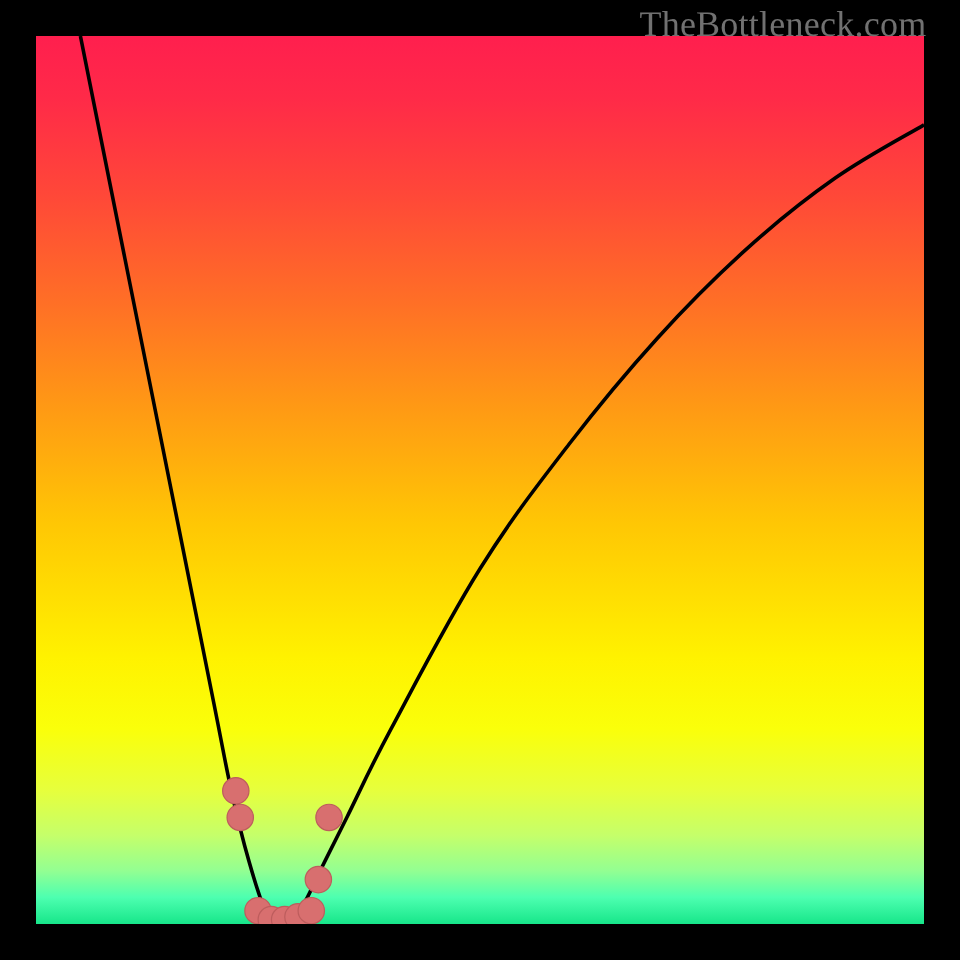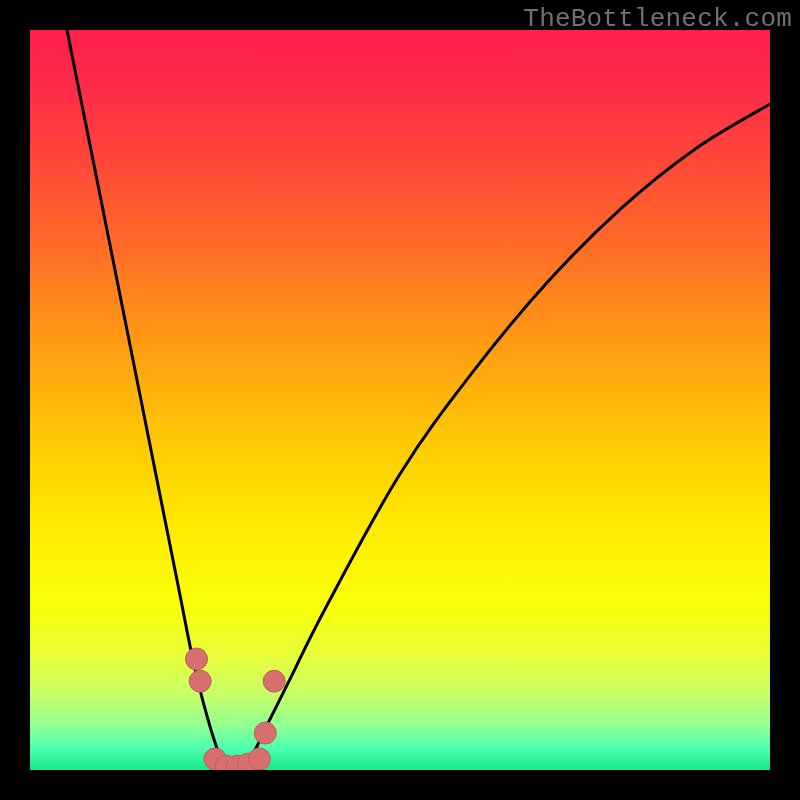--- a/index.html
+++ b/index.html
@@ -28,23 +28,23 @@
   svg.curve {
     position: absolute;
     left: 0;
     top: 0;
     width: 740px;
     height: 740px;
   }
   .watermark {
     position: absolute;
     top: 4px;
-    right: 8px;
-    font-family: Liberation Mono, monospace;
-    font-size: 26px;
+    right: 28px;
+    font-family: Liberation Serif, serif;
+    font-size: 30px;
     color: #717171;
     letter-spacing: 0.2px;
   }
 </style>
 </head>
 <body>
 
 <div class="frame">
   <svg class="gradient" viewBox="0 0 740 740" preserveAspectRatio="none">
     <defs>

